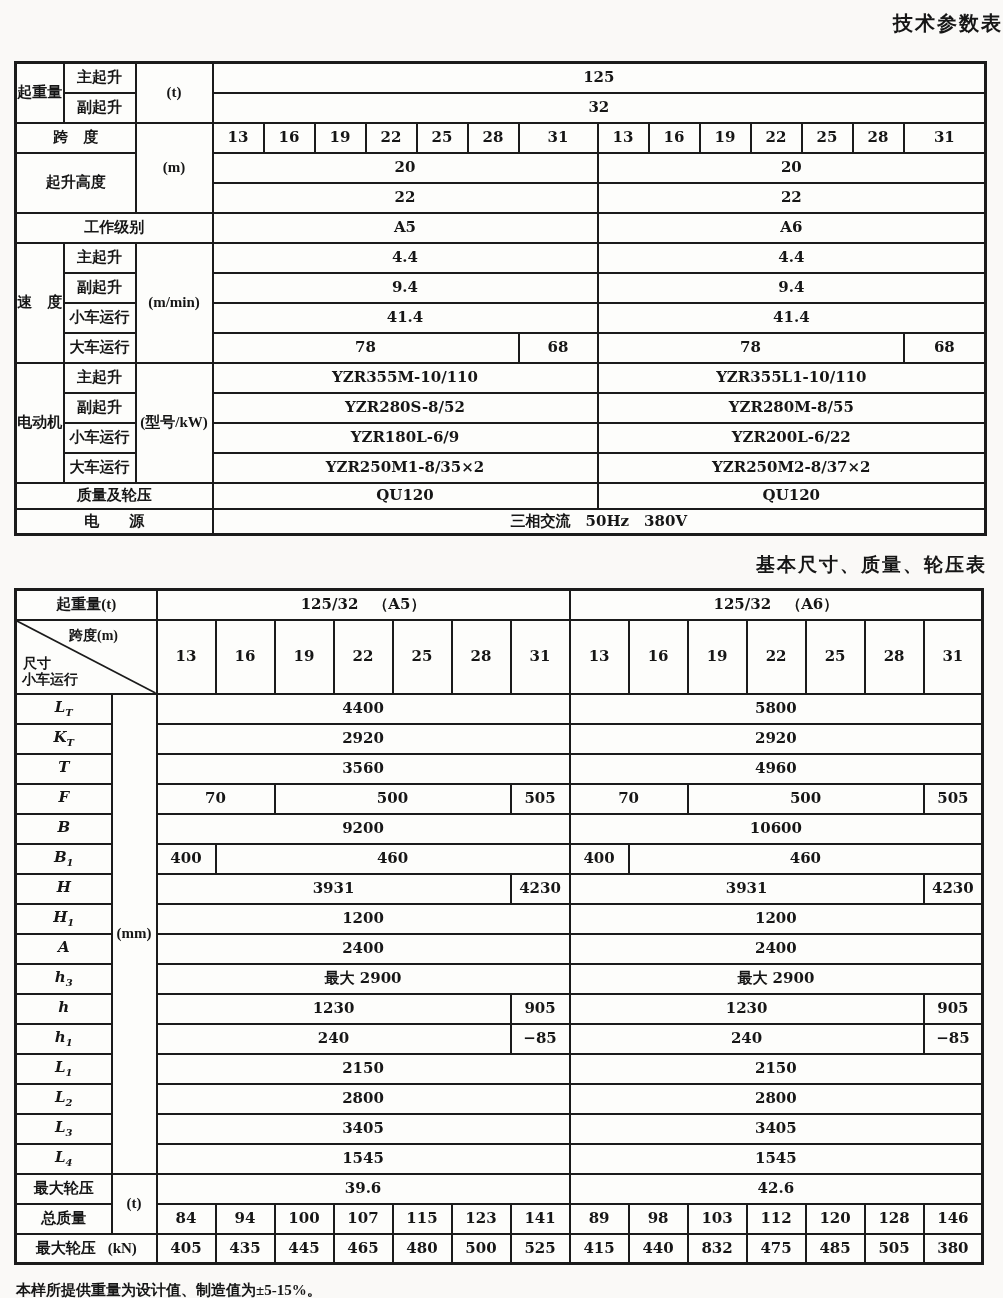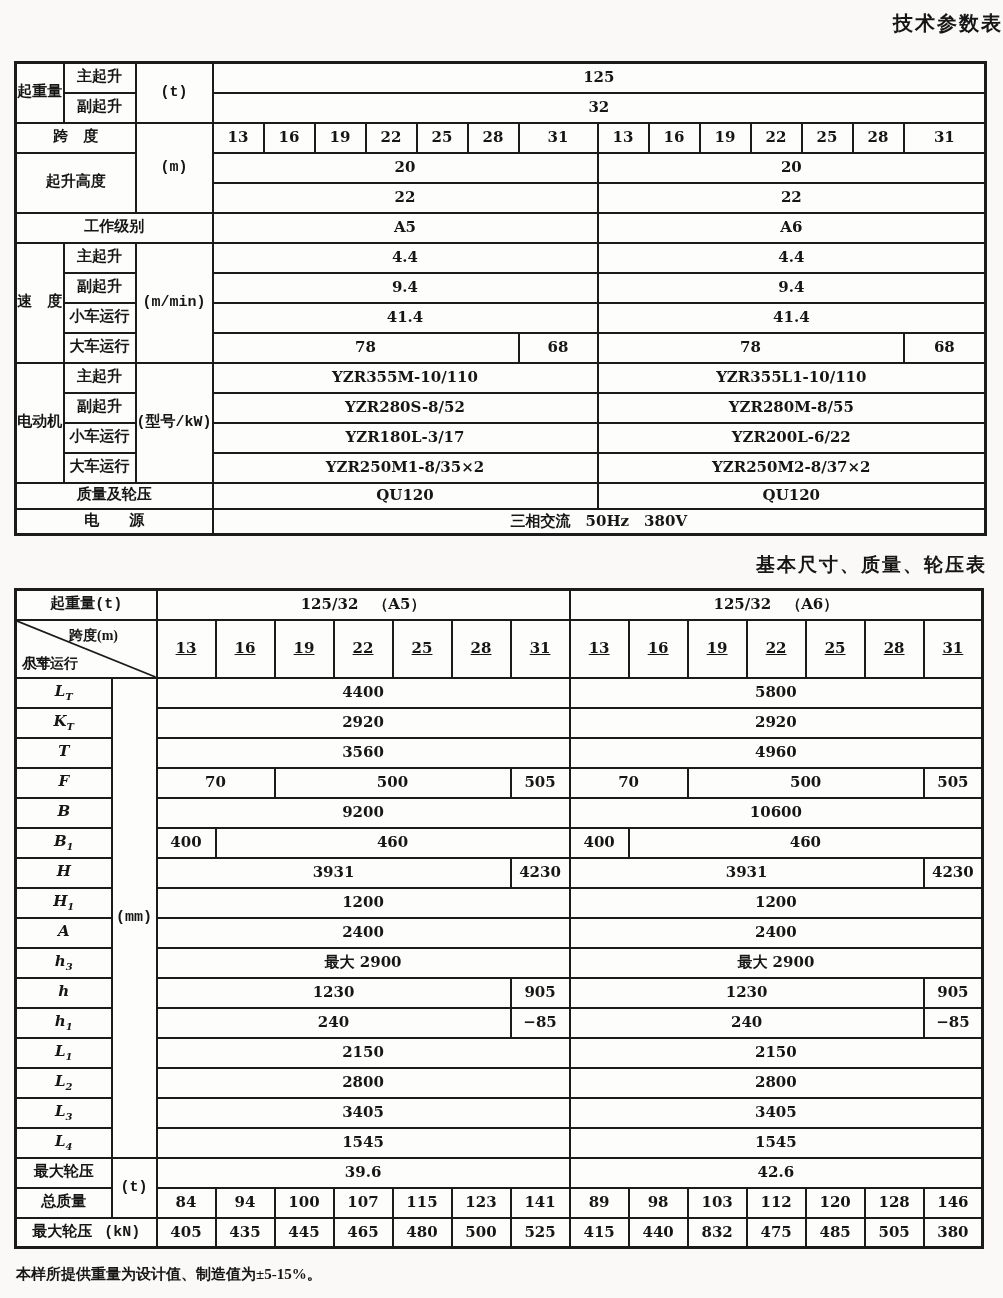--- a/index.html
+++ b/index.html
@@ -15,22 +15,22 @@
   table.t {
     border-collapse:collapse; table-layout:fixed;
     margin-left:14px; border:3px solid #1b1b1b; background:#fdfdfb;
   }
   table.t td {
     border:2px solid #1b1b1b; text-align:center; vertical-align:middle;
     padding:0; font-size:15px; font-weight:bold; line-height:1.15; overflow:hidden;
   }
   tr { height:30px; }
   tr.short { height:26px; }
-  tr.hdr2 { height:58px;text-decoration:underline; }
-  .lbl { font-family:Liberation Mono, monospace;margin-top:40px; }
+  tr.hdr2 { height:74px; }
+  .lbl { font-family:Liberation Serif, serif;margin-top:40px; }
   .num { font-family:"DejaVu Serif","Liberation Serif",serif; }
   .unit { font-size:14px; }
   .sym .b { font-style:italic; font-family:"DejaVu Serif",serif; font-size:15px; }
   .sym sub { font-style:italic; font-family:"DejaVu Serif",serif; font-size:10px; }
   td.diag { position:relative; padding:0; }
   td.diag svg { position:absolute; left:0; top:0; width:100%; height:100%; display:block; }
   td.diag span { position:absolute; font-size:14px; font-weight:bold; white-space:nowrap; }
   .dt { left:52px; top:7px; }
   .dm { left:6px; top:35px; }
   .db { left:5px; bottom:4px; }
@@ -136,21 +136,21 @@
     <td colspan="7" class="num">YZR355M-10/110</td>
     <td colspan="7" class="num">YZR355L1-10/110</td>
   </tr>
   <tr>
     <td class="lbl">副起升</td>
     <td colspan="7" class="num">YZR280S-8/52</td>
     <td colspan="7" class="num">YZR280M-8/55</td>
   </tr>
   <tr>
     <td class="lbl">小车运行</td>
-    <td colspan="7" class="num">YZR180L-3/17</td>
+    <td colspan="7" class="num">YZR180L-6/9</td>
     <td colspan="7" class="num">YZR200L-6/22</td>
   </tr>
   <tr>
     <td class="lbl">大车运行</td>
     <td colspan="7" class="num">YZR250M1-8/35×2</td>
     <td colspan="7" class="num">YZR250M2-8/37×2</td>
   </tr>
   <tr class="short">
     <td colspan="3" class="lbl">质量及轮压</td>
     <td colspan="7" class="num">QU120</td>

